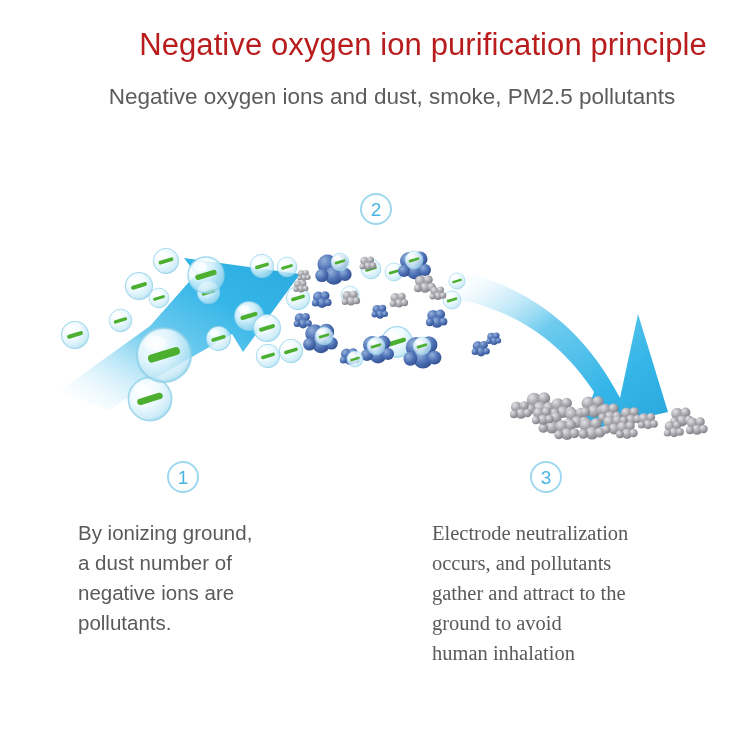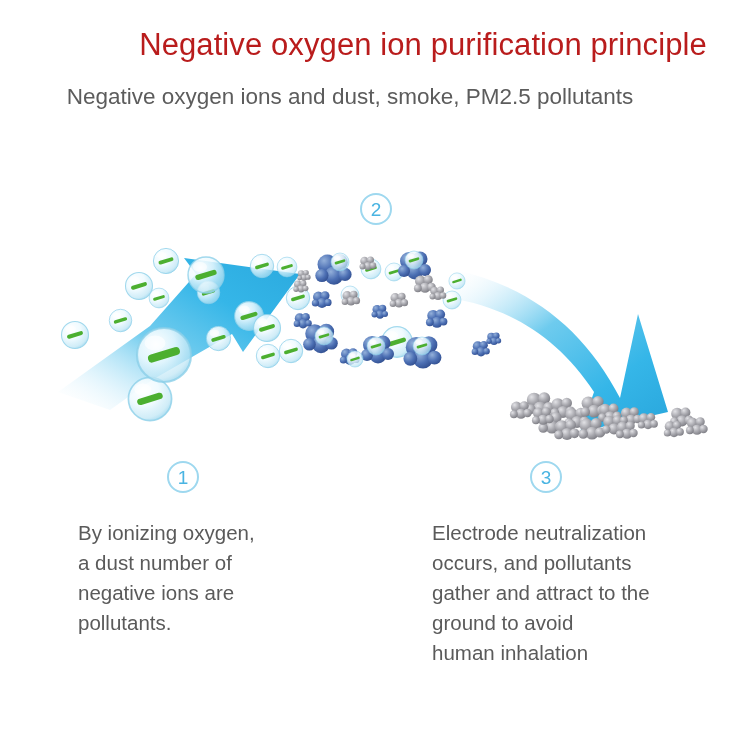--- a/index.html
+++ b/index.html
@@ -12,21 +12,21 @@
 
   
   .title{
     position:absolute;left:0;top:27px;width:750px;text-align:center;
     font-size:31px;font-weight:400;color:#b91c1c;letter-spacing:.1px;
     white-space:nowrap;
     padding-left:48px;
   }
   .subtitle{
     position:absolute;left:0;top:82px;width:700px;text-align:center;
-    font-size:22.5px;font-weight:400;color:#5c5c5c;line-height:30px;
+    font-size:22.5px;font-weight:400;color:#5c5c5c;line-height:30px;padding-left:42px;
   }
   .subtitle span{display:block;}
 
   
   .badge{
     position:absolute;width:32px;height:32px;border-radius:50%;
     border:2px solid #9ed8ef;box-sizing:border-box;
     display:flex;align-items:center;justify-content:center;
     font-size:19px;color:#49b4e2;font-weight:400;line-height:1;
     background:#fff;
@@ -35,21 +35,21 @@
   #badge2{left:360px;top:193px;}
   #badge3{left:530px;top:461px;}
 
   
   .caption{
     position:absolute;font-size:20.5px;color:#5a5a5a;line-height:30px;
     font-weight:400;
   }
   .caption span{display:block;white-space:nowrap;}
   #cap-left{left:78px;top:518px;}
-  #cap-right{left:432px;top:518px;}
+  #cap-right{left:432px;top:518px;font-family:Liberation Serif, serif;}
 
   
   #art{position:absolute;left:0;top:0;width:750px;height:750px;}
 </style>
 </head>
 <body>
 
 <div id="stage">
 
   <svg id="art" viewBox="0 0 750 750">
@@ -219,21 +219,21 @@
 
   <div class="subtitle">
     <span>Negative oxygen ions and dust, smoke, PM2.5 pollutants</span>
   </div>
 
   <div class="badge" id="badge1">1</div>
   <div class="badge" id="badge2">2</div>
   <div class="badge" id="badge3">3</div>
 
   <div class="caption" id="cap-left">
-    <span>By ionizing oxygen,</span>
+    <span>By ionizing ground,</span>
     <span>a dust number of</span>
     <span>negative ions are</span>
     <span>pollutants.</span>
   </div>
 
   <div class="caption" id="cap-right">
     <span>Electrode neutralization</span>
     <span>occurs, and pollutants</span>
     <span>gather and attract to the</span>
     <span>ground to avoid</span>

